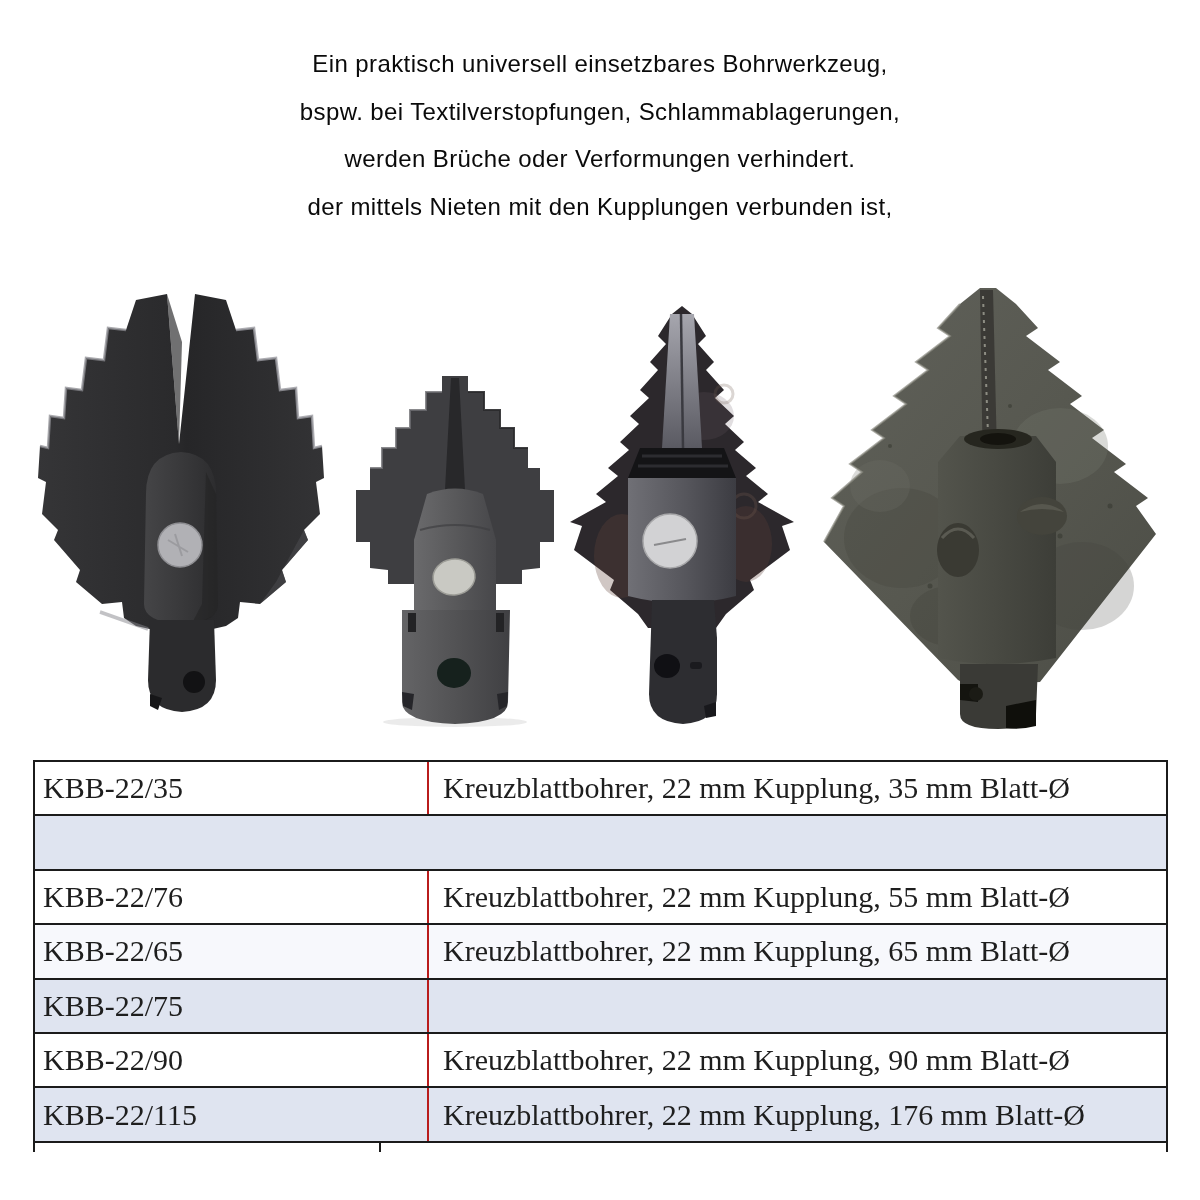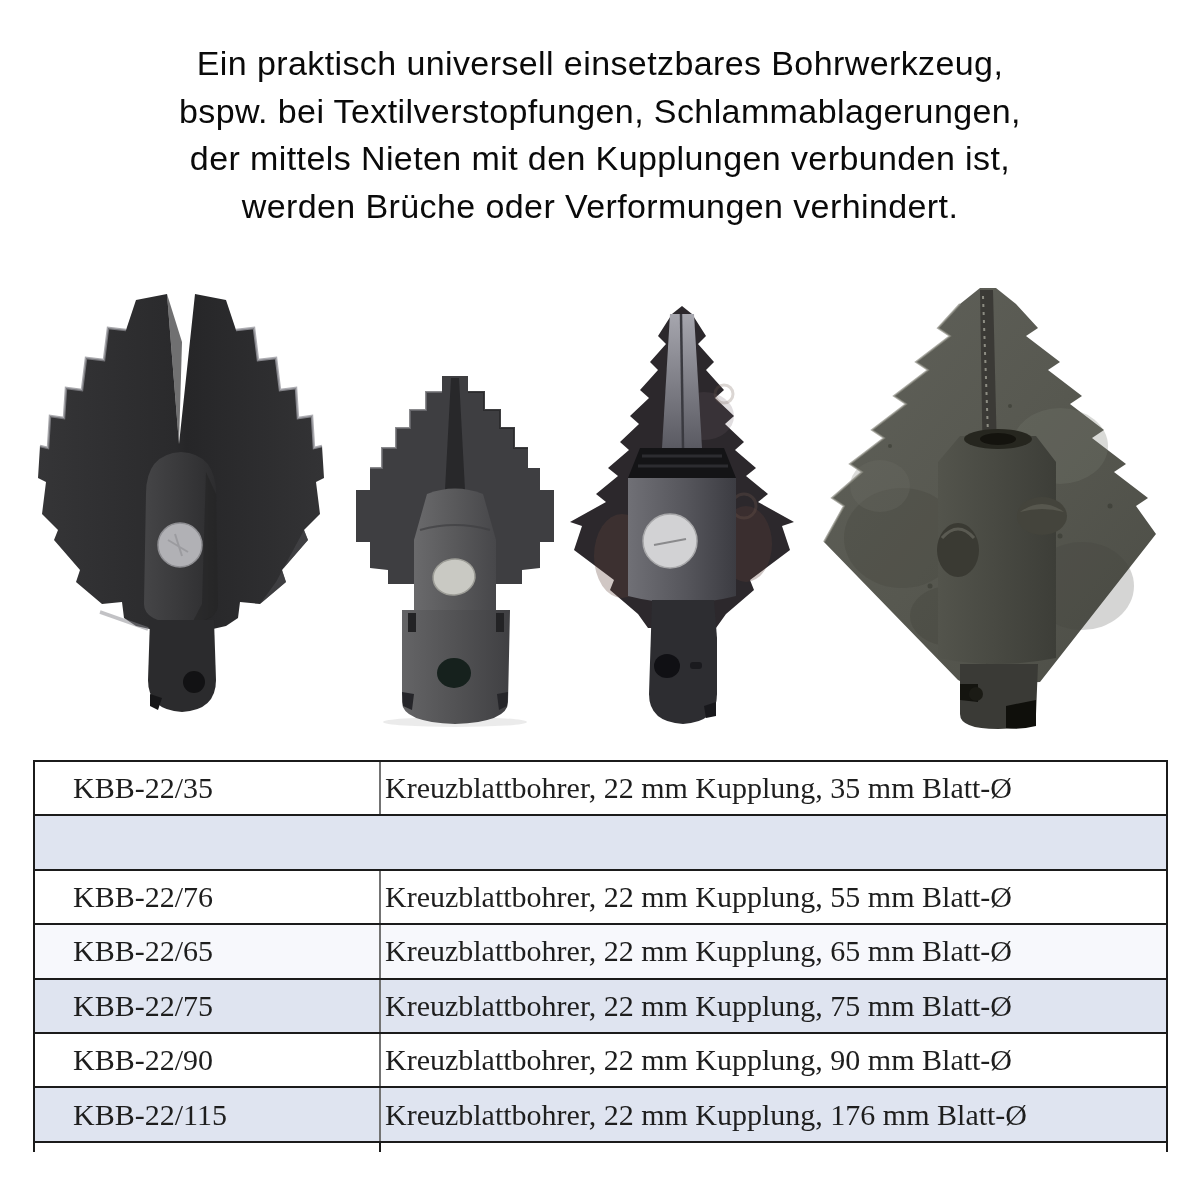--- a/index.html
+++ b/index.html
@@ -2,51 +2,51 @@
 <html><head>
 <meta charset="utf-8">
 <style>
   * { margin:0; padding:0; box-sizing:border-box; }
   html,body { width:1200px; height:1200px; background:#ffffff; overflow:hidden;
               font-family:"Liberation Sans", sans-serif; }
   .page { position:relative; width:1200px; height:1200px; background:#ffffff; }
 
   
   .header { position:absolute; top:40px; left:0; width:1200px; text-align:center;
-            font-size:34px; line-height:47.5px; color:#0a0a0a; letter-spacing:0.4px;
+            font-size:24px; line-height:47.5px; color:#0a0a0a; letter-spacing:0.4px;
             font-family:"Liberation Sans", sans-serif; }
 
   
   .photo { position:absolute; }
   .photo svg { display:block; }
 
   
   .ptable { position:absolute; left:33px; top:760px; width:1135px;
             border:2px solid #1b1b1b; border-bottom:none;
             font-family:"Liberation Serif", serif; font-size:30px; color:#1e1e1e; }
   .trow { display:flex; height:54.4px; border-bottom:2px solid #1b1b1b; background:#ffffff; }
   .trow[data-tone="blue"]  { background:#dfe4f0; }
   .trow[data-tone="faint"] { background:#f7f8fc; }
   .trow[data-tone="white"] { background:#ffffff; }
   .cell { display:flex; align-items:center; white-space:nowrap; overflow:hidden; }
-  .cell.code { width:346px; border-right:2px solid #737373; padding-left:38px; }
-  .cell.desc { flex:1; padding-left:4px; }
+  .cell.code { width:394px; border-right:2px solid #b91c1c; padding-left:8px; }
+  .cell.desc { flex:1; padding-left:14px; }
   .table-stub { display:flex; height:9px; }
   .table-stub .stub-code { width:346px; border-right:2px solid #1b1b1b; }
 </style>
 </head>
 <body>
 
 <div class="page">
 
   <div class="header">
     <div>Ein praktisch universell einsetzbares Bohrwerkzeug,</div>
     <div>bspw. bei Textilverstopfungen, Schlammablagerungen,</div>
+    <div>werden Brüche oder Verformungen verhindert.</div>
     <div>der mittels Nieten mit den Kupplungen verbunden ist,</div>
-    <div>werden Brüche oder Verformungen verhindert.</div>
   </div>
 
   <div class="photo" style="left:30px; top:282px; width:305px; height:438px;">
     <svg width="305" height="438" viewBox="0 0 305 438">
       <defs>
         <linearGradient id="t1b" x1="0" y1="0" x2="1" y2="0">
           <stop offset="0" stop-color="#353537"></stop>
             <stop offset="0.48" stop-color="#2a2a2c"></stop>
           <stop offset="0.52" stop-color="#262628"></stop>
             <stop offset="1" stop-color="#333335"></stop>
@@ -234,21 +234,20 @@
     <div class="trow" data-tone="white">
       <div class="cell code">KBB-22/76</div>
       <div class="cell desc">Kreuzblattbohrer, 22 mm Kupplung, 55 mm Blatt-Ø</div>
     </div>
     <div class="trow" data-tone="faint">
       <div class="cell code">KBB-22/65</div>
       <div class="cell desc">Kreuzblattbohrer, 22 mm Kupplung, 65 mm Blatt-Ø</div>
     </div>
     <div class="trow" data-tone="blue">
       <div class="cell code">KBB-22/75</div>
-      <div class="cell desc">Kreuzblattbohrer, 22 mm Kupplung, 75 mm Blatt-Ø</div>
     </div>
     <div class="trow" data-tone="white">
       <div class="cell code">KBB-22/90</div>
       <div class="cell desc">Kreuzblattbohrer, 22 mm Kupplung, 90 mm Blatt-Ø</div>
     </div>
     <div class="trow" data-tone="blue">
       <div class="cell code">KBB-22/115</div>
       <div class="cell desc">Kreuzblattbohrer, 22 mm Kupplung, 176 mm Blatt-Ø</div>
     </div>
 

